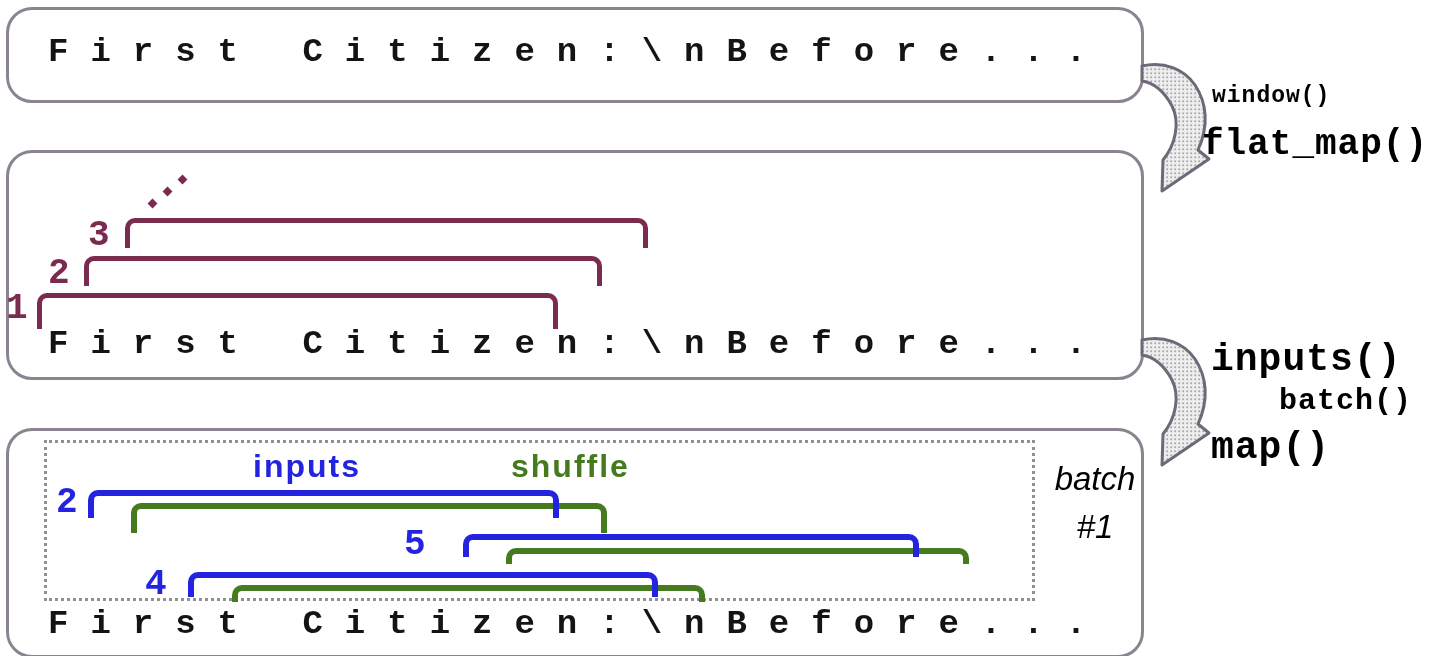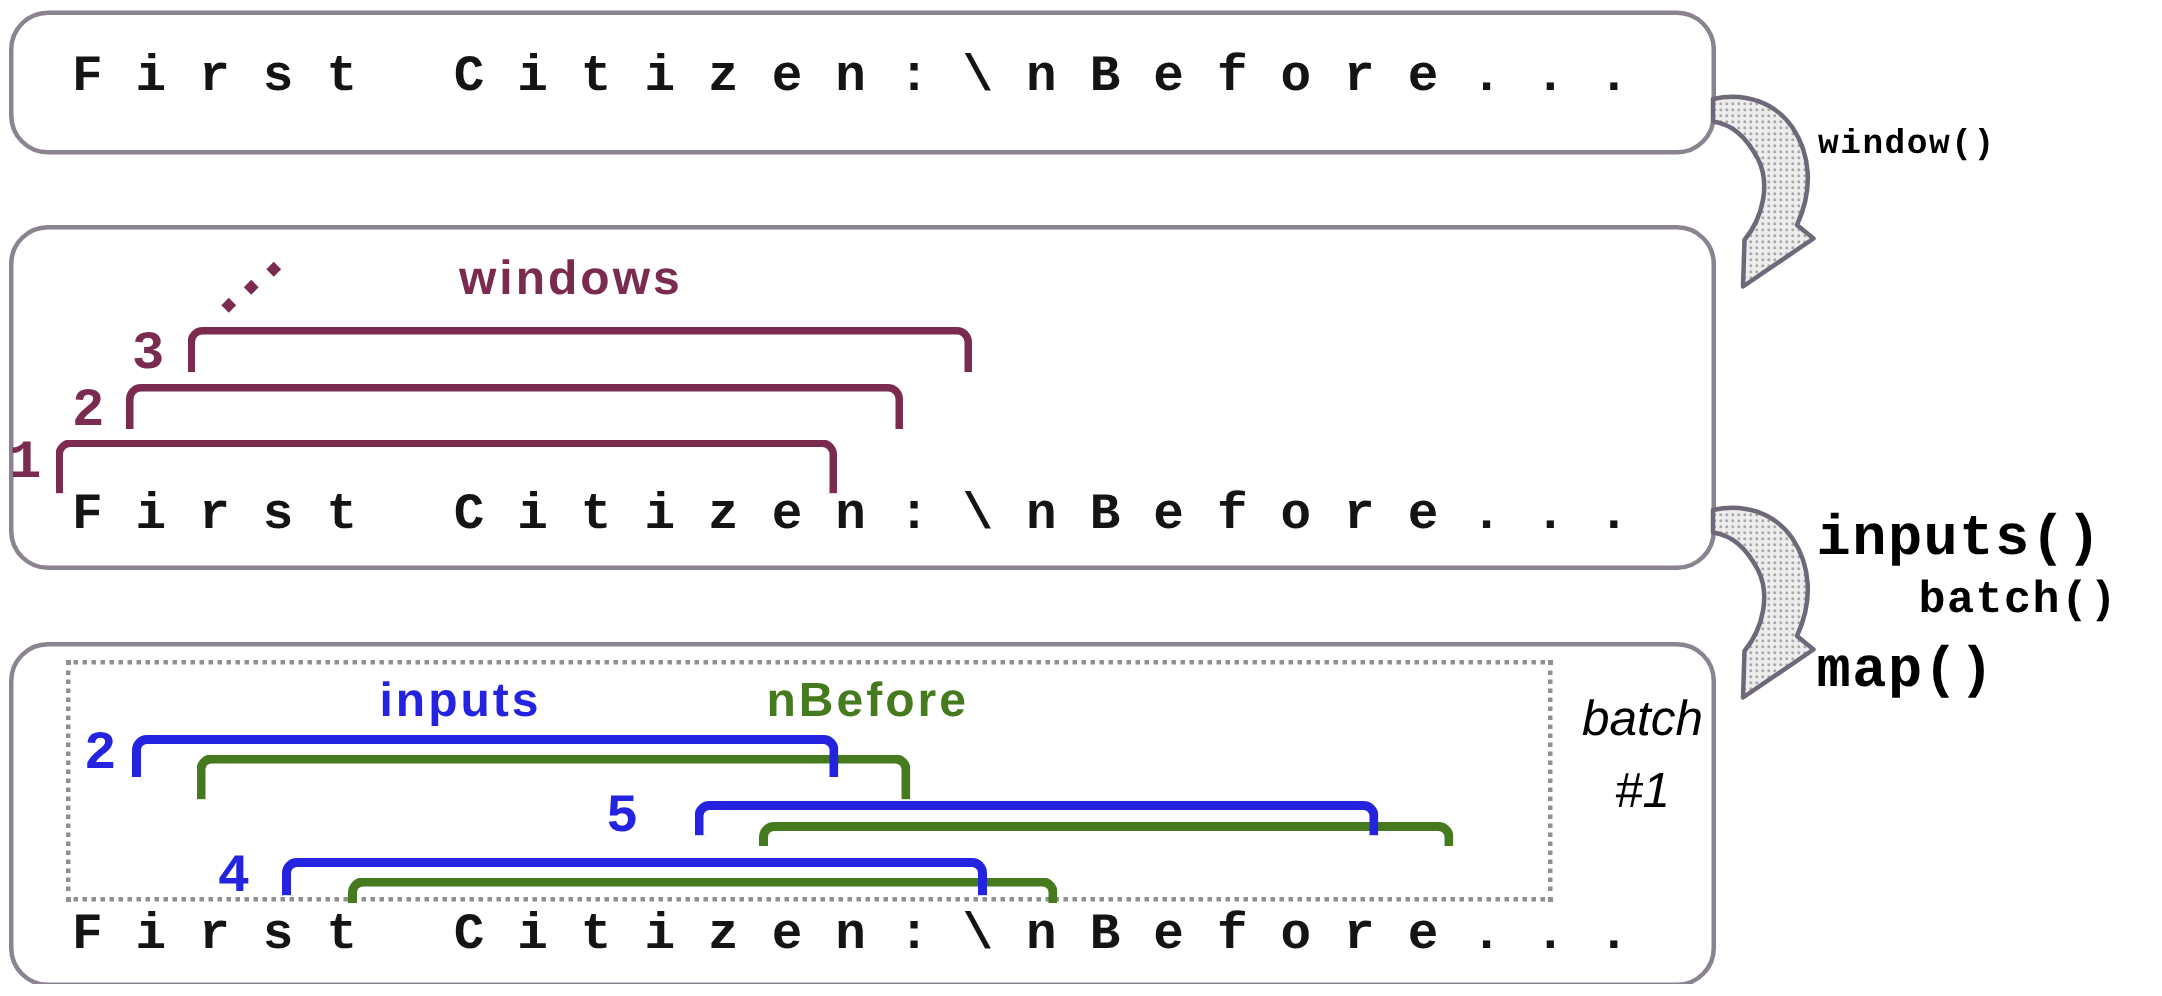--- a/index.html
+++ b/index.html
@@ -69,28 +69,28 @@
   <svg class="arrow-svg" style="left:1138px;top:60px;" viewBox="0 0 80 140" aria-hidden="true">
     <defs>
       <pattern id="arrowdots1" width="4" height="4" patternUnits="userSpaceOnUse">
         <rect width="4" height="4" fill="#ededed"></rect>
         <circle cx="1.2" cy="1.2" r="1" fill="#a8a8a8"></circle>
       </pattern>
     </defs>
     <path d="M 4 6 C 26 1 46 9 57 25 C 69 43 71 66 60 90 L 71 99 L 24 131 L 25 100 C 38 84 42 62 34 46 C 26 31 17 23 4 21 Z" fill="url(#arrowdots1)"></path>
   </svg>
   <div class="code-label" style="left:1212px;top:85px;font-size:23px;">window()</div>
+  <div class="code-label" style="left:1202px;top:127px;font-size:36px;">flat_map()</div>
 
   <div class="box" style="left:6px;top:150px;width:1138px;height:230px;"></div>
 
   <span class="dot" style="left:149px;top:200px;"></span>
   <span class="dot" style="left:164px;top:188px;"></span>
   <span class="dot" style="left:179px;top:176px;"></span>
 
-  <div class="group-label c-maroon" style="left:306px;top:169px;">windows</div>
 
   <div class="num c-maroon" style="left:88px;top:218px;">3</div>
   <div class="bracket maroon" style="left:125px;top:218px;width:523px;height:30px;"></div>
 
   <div class="num c-maroon" style="left:48px;top:256px;">2</div>
   <div class="bracket maroon" style="left:84px;top:256px;width:518px;height:30px;"></div>
 
   <div class="num c-maroon" style="left:6px;top:291px;">1</div>
   <div class="bracket maroon" style="left:37px;top:293px;width:521px;height:36px;"></div>
 
@@ -107,21 +107,21 @@
   </svg>
   <div class="code-label" style="left:1211px;top:341px;font-size:38px;">inputs()</div>
   <div class="code-label" style="left:1279px;top:386px;font-size:30px;">batch()</div>
   <div class="code-label" style="left:1211px;top:429px;font-size:38px;">map()</div>
 
   <div class="box" style="left:6px;top:428px;width:1138px;height:230px;"></div>
 
   <div class="dotted-region" style="left:44px;top:440px;width:991px;height:161px;"></div>
 
   <div class="group-label c-blue" style="left:253px;top:450px;">inputs</div>
-  <div class="group-label c-green" style="left:511px;top:450px;">nBefore</div>
+  <div class="group-label c-green" style="left:511px;top:450px;">shuffle</div>
 
   <div class="num c-blue" style="left:56px;top:485px;">2</div>
   <div class="bracket green" style="left:131px;top:503px;width:476px;height:30px;"></div>
   <div class="bracket blue" style="left:88px;top:490px;width:471px;height:28px;"></div>
 
   <div class="num c-blue" style="left:404px;top:527px;">5</div>
   <div class="bracket green" style="left:506px;top:548px;width:463px;height:16px;"></div>
   <div class="bracket blue" style="left:463px;top:534px;width:456px;height:23px;"></div>
 
   <div class="num c-blue" style="left:145px;top:567px;">4</div>

